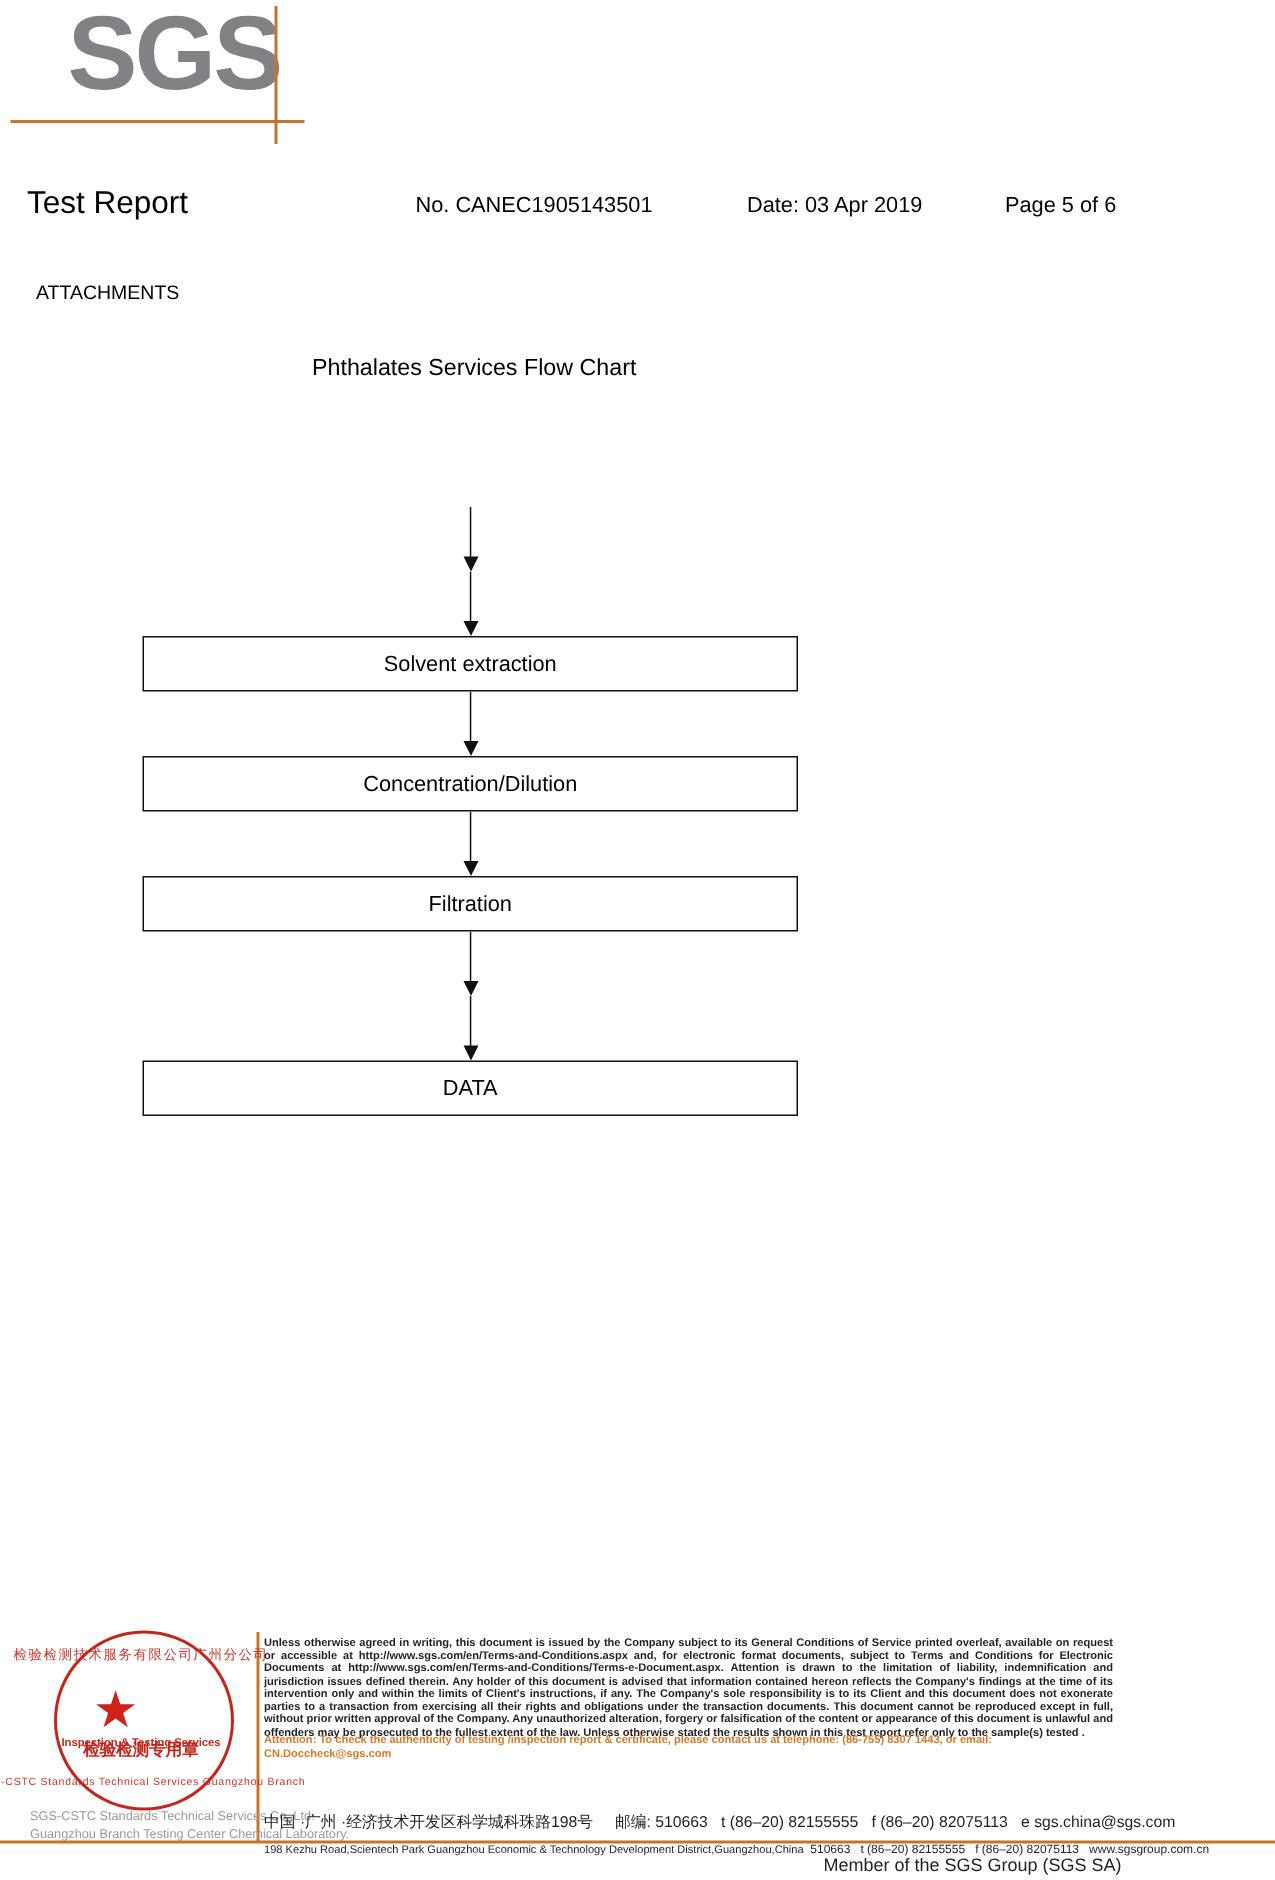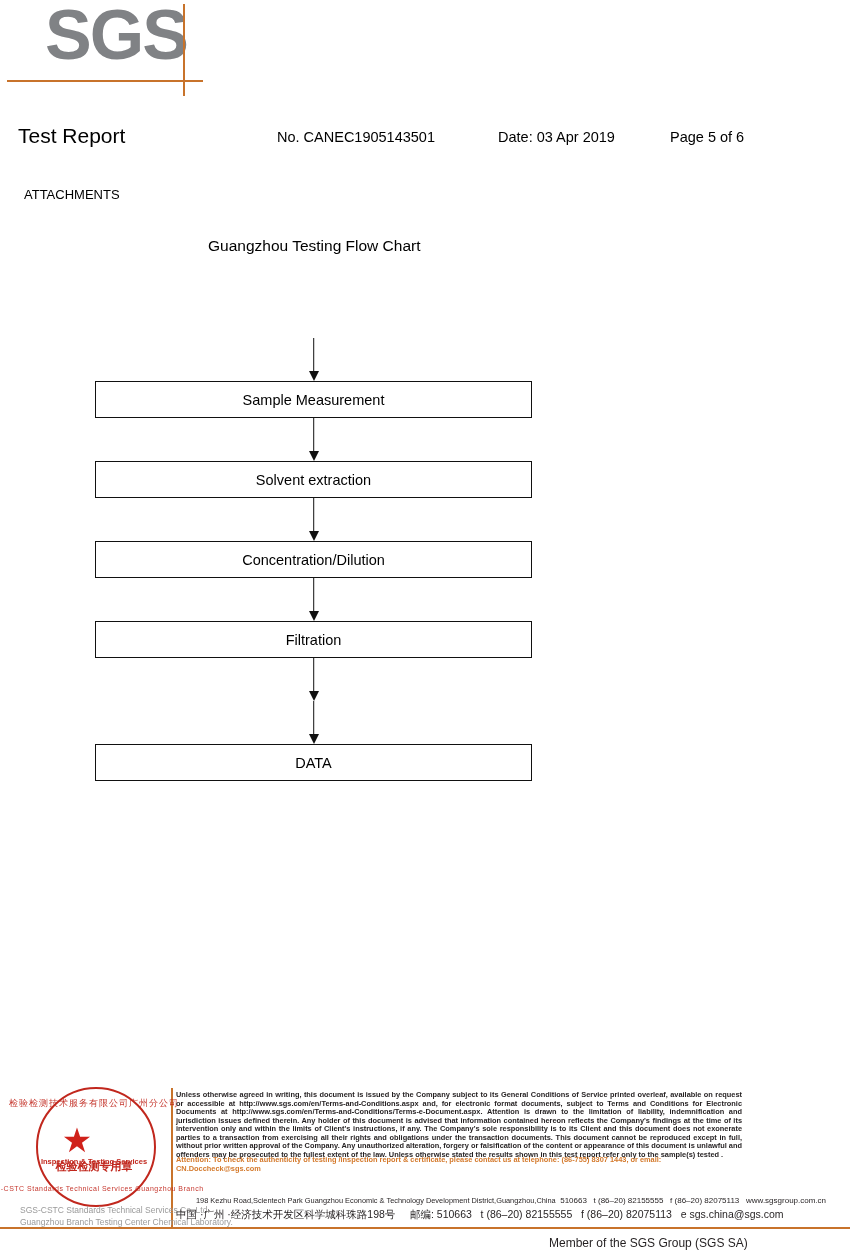--- a/index.html
+++ b/index.html
@@ -100,22 +100,22 @@
     font-size:7.4px;line-height:8.5px;
     text-align:justify;font-weight:bold;color:#231f20;
     font-family:"Liberation Sans","DejaVu Sans",sans-serif;
   }
   #attention{
     position:absolute;left:176px;top:1156px;width:566px;
     font-size:7.4px;line-height:8.6px;
     font-weight:bold;color:#d4792b;text-align:left;
   }
   #addr-en{
-    position:absolute;left:176px;top:1196px;width:670px;
-    font-size:8px;white-space:nowrap;color:#231f20;text-align:center;
+    position:absolute;left:176px;top:1228px;width:670px;
+    font-size:8px;white-space:nowrap;color:#231f20;
   }
   #addr-cn{
     position:absolute;left:176px;top:1208px;width:670px;
     font-size:10.5px;white-space:nowrap;color:#231f20;
   }
   .addr-seg{display:inline-block;}
   #addr-en .tiny{font-size:7.4px;}
   #member-line{
     position:absolute;left:549px;top:1236px;font-size:12px;color:#231f20;
   }
@@ -130,31 +130,28 @@
 </div>
 
 <div id="header-row">
   <div id="report-title">Test Report</div>
   <div id="report-no">No. CANEC1905143501</div>
   <div id="report-date">Date: 03 Apr 2019</div>
   <div id="report-page">Page 5 of 6</div>
 </div>
 
 <div id="attachments-label">ATTACHMENTS</div>
-<div id="flow-title">Guangzhou Testing Flow Chart</div>
+<div id="flow-title">Phthalates Services Flow Chart</div>
 
 <div id="flow">
   <div class="connector">
     <div class="shaft"></div>
     <div class="head"></div>
   </div>
 
-  <div class="flow-step">
-    <div class="flow-box">Sample Measurement</div>
-  </div>
   <div class="connector">
     <div class="shaft"></div>
     <div class="head"></div>
   </div>
 
   <div class="flow-step">
     <div class="flow-box">Solvent extraction</div>
   </div>
   <div class="connector">
     <div class="shaft"></div>

